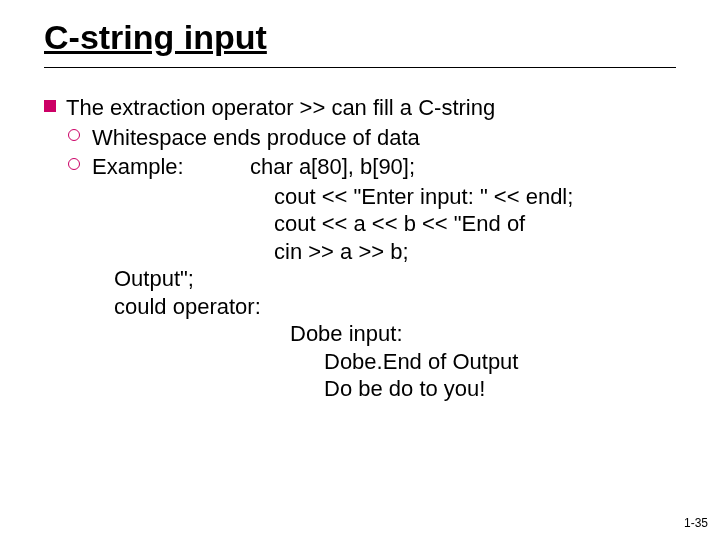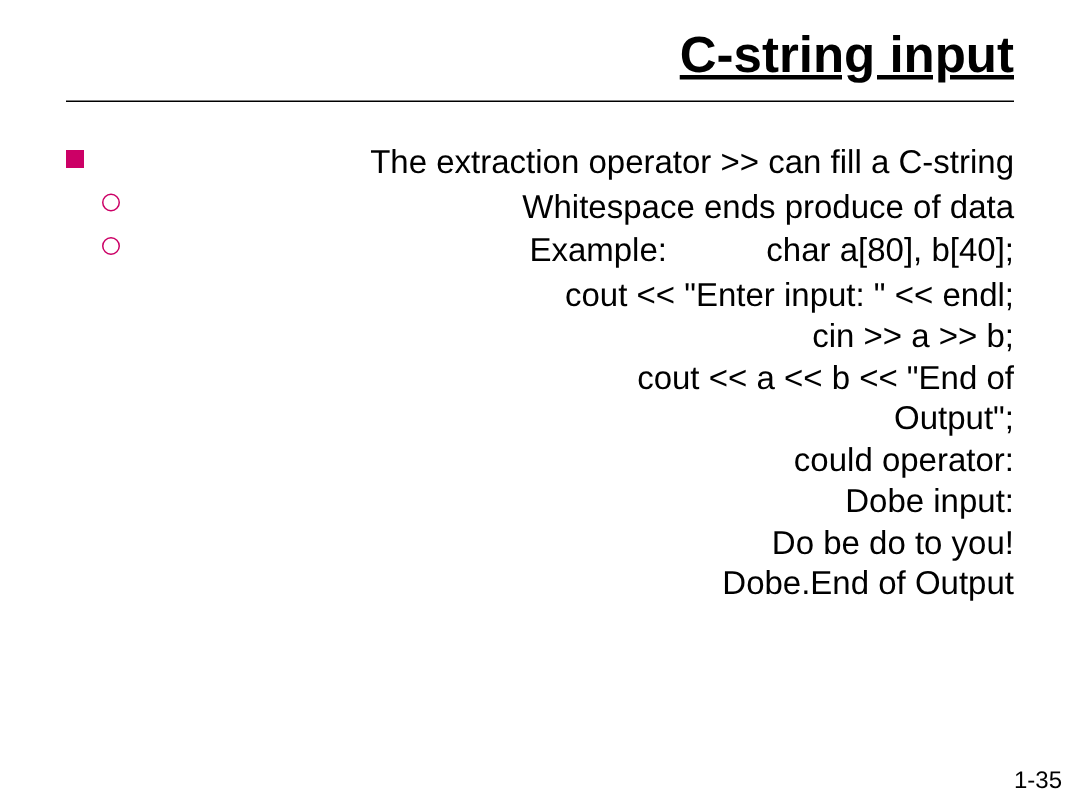--- a/index.html
+++ b/index.html
@@ -11,21 +11,20 @@
     font-family: "Comic Sans MS", "Comic Sans", cursive, sans-serif;
     color: #000;
     overflow: hidden;
   }
   .slide {
     position: relative;
     width: 720px;
     height: 540px;
     box-sizing: border-box;
     padding: 18px 44px 0 44px;
-    text-align: right;
   }
   .title {
     font-size: 34px;
     text-decoration: underline;
     margin: 0 0 8px 0;
     padding-bottom: 2px;
     line-height: 1.15;
   }
   .hr {
     border: none;
@@ -76,21 +75,21 @@
     padding-left: 246px;
   }
   .out-indent2 {
     padding-left: 280px;
   }
   .footer {
     position: absolute;
     right: 12px;
     bottom: 10px;
     font-family: Arial, Helvetica, sans-serif;
-    font-size: 16px;
+    font-size: 12px;
     color: #000;
   }
 </style>
 </head>
 <body>
 
 <div class="slide">
 
   <h1 class="title">C-string input</h1>
   <hr class="hr">
@@ -104,31 +103,31 @@
 
     <div class="lvl2">
       <span class="bullet"></span>
       <span>Whitespace ends produce of data</span>
     </div>
 
     <div class="lvl2">
       <span class="bullet"></span>
       <span>Example:</span>
       <span style="display:inline-block; width:54px;"></span>
-      <span>char a[80], b[40];</span>
+      <span>char a[80], b[90];</span>
     </div>
 
     <div class="code-indent">cout &lt;&lt; "Enter input: " &lt;&lt; endl;</div>
+    <div class="code-indent">cout &lt;&lt; a &lt;&lt; b &lt;&lt; "End of</div>
     <div class="code-indent">cin &gt;&gt; a  &gt;&gt; b;</div>
-    <div class="code-indent">cout &lt;&lt; a &lt;&lt; b &lt;&lt; "End of</div>
 
     <div class="cont-indent">Output";</div>
     <div class="cont-indent">could operator:</div>
 
     <div class="out-indent">Dobe input:</div>
+    <div class="out-indent2">Dobe.End of Output</div>
     <div class="out-indent2">Do be do to you!</div>
-    <div class="out-indent2">Dobe.End of Output</div>
 
   </div>
 
   <div class="footer">1-35</div>
 
 </div>
 
 </body></html>

